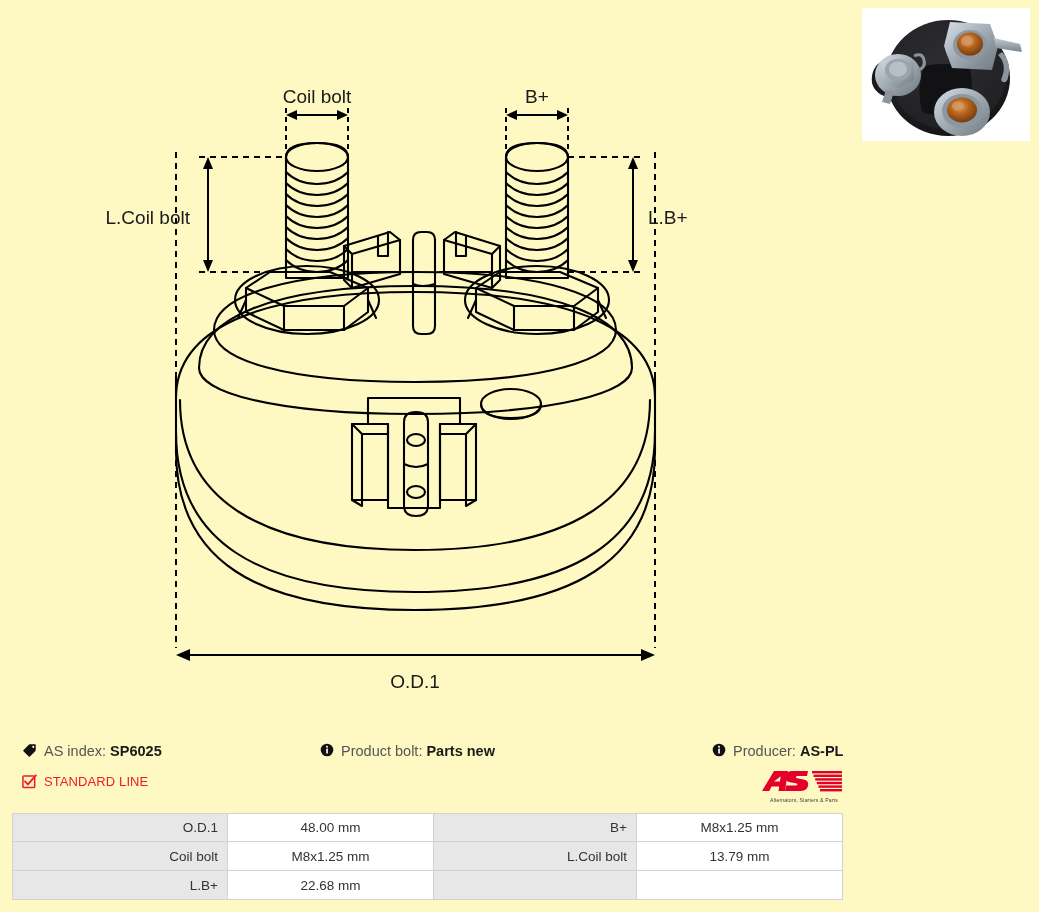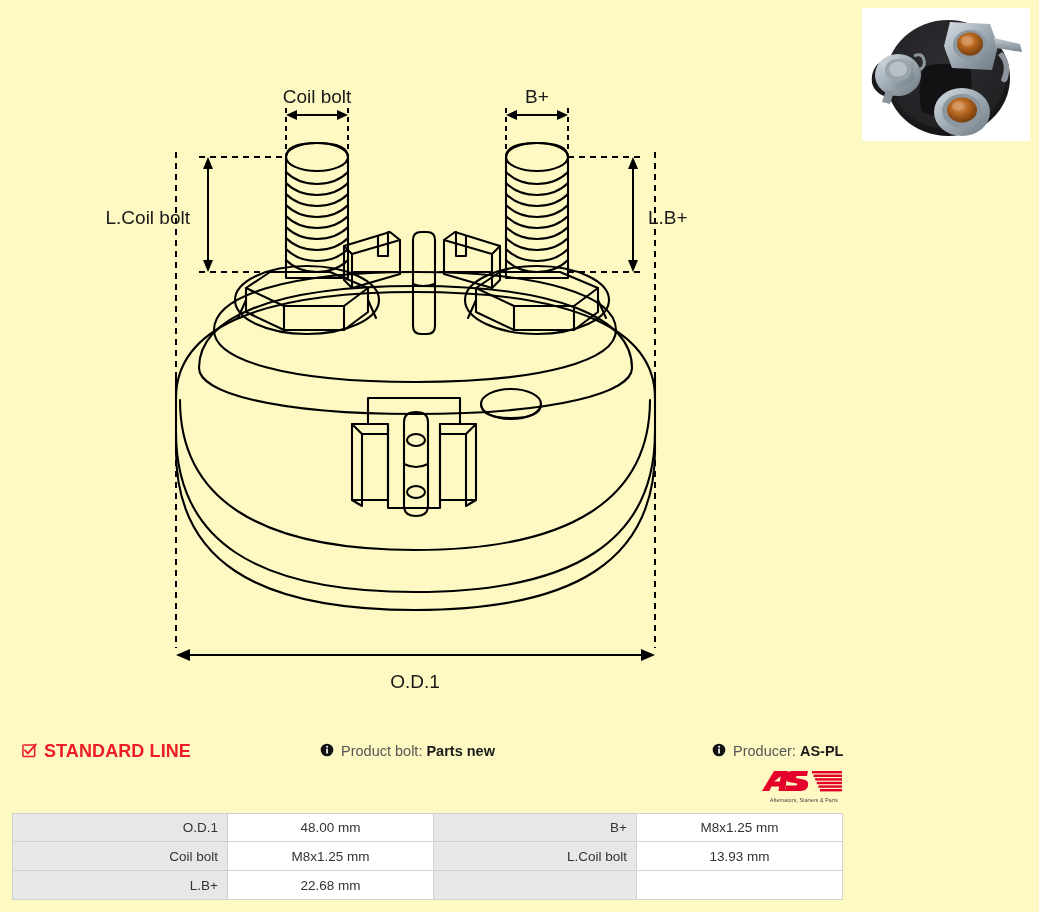--- a/index.html
+++ b/index.html
@@ -53,22 +53,22 @@
     padding-top: 2px;
   }
   .info-line b { color: #1a1a1a; font-weight: bold; }
   .info-line .txt { white-space: nowrap; }
 
   .glyph { flex: 0 0 auto; line-height: 1; padding-top: 1px; }
   .glyph svg { display: block; }
 
   .std-line {
     color: #ee1c25;
-    font-weight: bold;
-    font-size: 18px;
+    font-weight: normal;
+    font-size: 13px;
     letter-spacing: .1px;
   }
 
   
   #aspl-logo {
     position: absolute;
     left: 758px; top: 769px;
     width: 92px; height: 32px;
   }
   #aspl-logo .tagline {
@@ -335,20 +335,30 @@
       <text class="dim-text" x="537" y="103" text-anchor="middle">B+</text>
       <text class="dim-text" x="190" y="224" text-anchor="end">L.Coil bolt</text>
       <text class="dim-text" x="648" y="224" text-anchor="start">L.B+</text>
       <text class="dim-text" x="415" y="688" text-anchor="middle">O.D.1</text>
     </svg>
   </div>
 
   <div id="info-strip">
 
     <div class="info-col c1">
+      <div class="info-line">
+        <span class="glyph">
+          <svg width="15" height="15" viewBox="0 0 16 16">
+            <path d="M1.5 7.6 L7.2 1.9 q.5-.5 1.2-.5 L14 1.4 q.7 0 .7.7 L14.6 7.5 q0 .7-.5 1.2 L8.4 14.4 q-.6.6-1.2 0 L1.5 8.8 q-.6-.6 0-1.2 Z" fill="#111111"></path>
+            <circle cx="12" cy="4.1" r="1.15" fill="#ffffff"></circle>
+          </svg>
+        </span>
+        <span class="txt"><span>AS index:</span>
+          <b>SP6025</b></span>
+      </div>
 
       <div class="info-line">
         <span class="glyph">
           <svg width="15" height="15" viewBox="0 0 16 16">
             <rect x="1" y="2" width="12.5" height="12.5" rx="1" fill="none" stroke="#ee1c25" stroke-width="1.6"></rect>
             <path d="M3.4 8.1 L6.3 11 L14.6 1.6" fill="none" stroke="#ee1c25" stroke-width="2" stroke-linecap="square"></path>
           </svg>
         </span>
         <span class="txt std-line">STANDARD LINE</span>
       </div>
@@ -417,21 +427,21 @@
       <tr>
         <td class="label">O.D.1</td>
         <td class="value">48.00 mm</td>
         <td class="label">B+</td>
         <td class="value">M8x1.25 mm</td>
       </tr>
       <tr>
         <td class="label">Coil bolt</td>
         <td class="value">M8x1.25 mm</td>
         <td class="label">L.Coil bolt</td>
-        <td class="value">13.93 mm</td>
+        <td class="value">13.79 mm</td>
       </tr>
       <tr>
         <td class="label">L.B+</td>
         <td class="value">22.68 mm</td>
         <td class="label"></td>
         <td class="value"></td>
       </tr>
     </tbody>
   </table>
 

